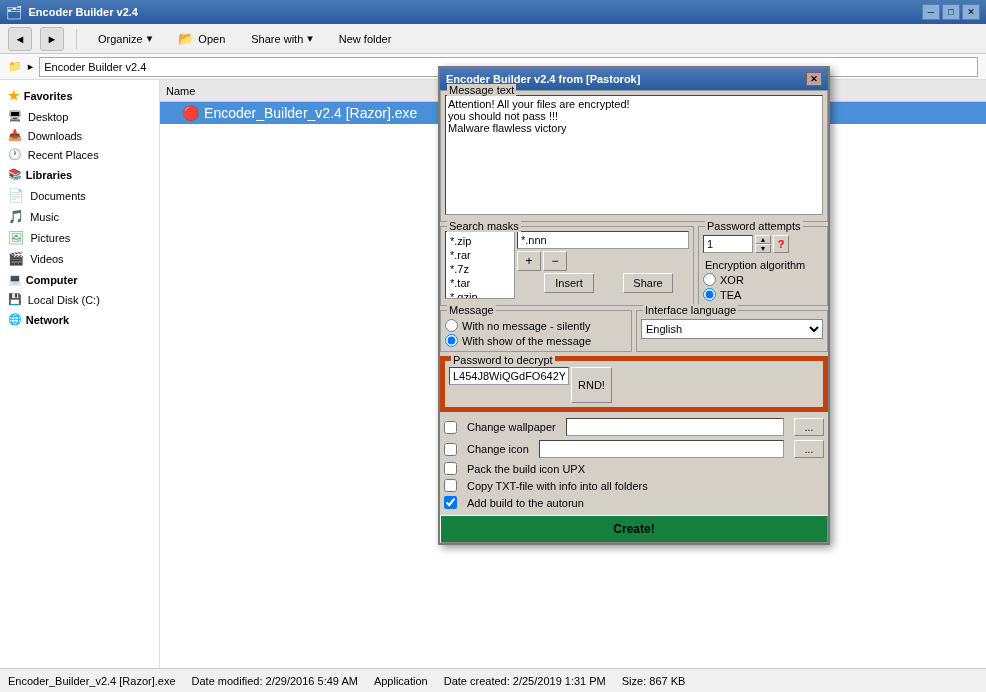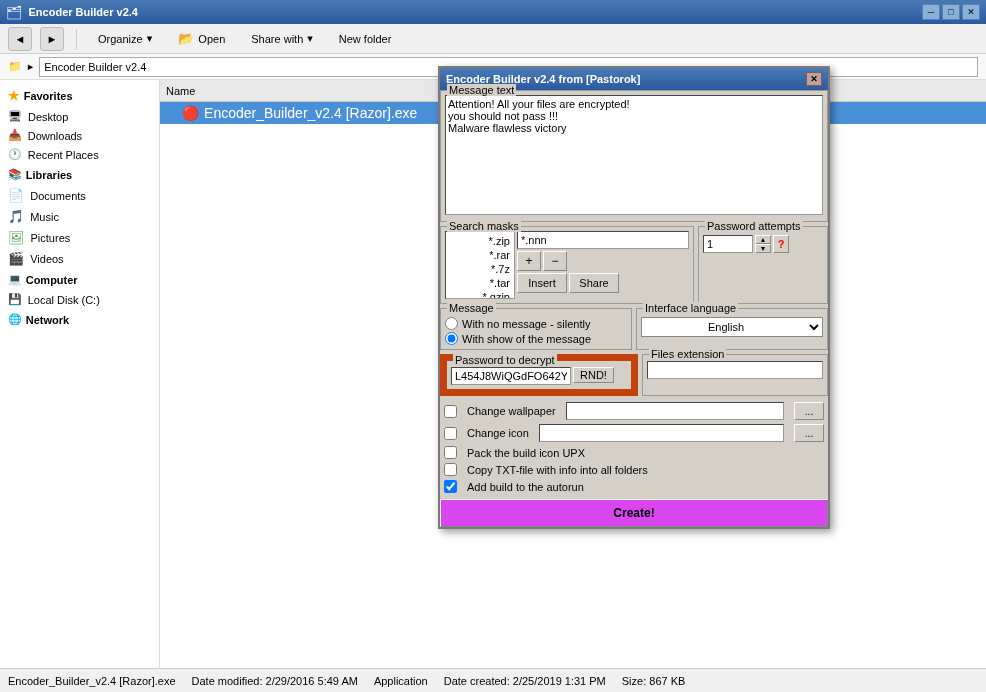--- a/index.html
+++ b/index.html
@@ -310,20 +310,21 @@
     .action-btn {
       min-width: 50px;
       height: 20px;
       background: #d4d0c8;
       border: 1px solid #888;
       border-top-color: #fff;
       border-left-color: #fff;
       cursor: pointer;
       font-size: 11px;
       padding: 0 6px;
+      margin-left: 27px;
     }
     .number-input {
       width: 50px;
       height: 18px;
       border: 1px inset #999;
       font-size: 11px;
       padding: 1px 3px;
       background: white;
     }
     .spinner-btn {
@@ -381,44 +382,43 @@
       border: 1px solid #999;
       padding: 4px;
       position: relative;
     }
     .select-input {
       width: 100%;
       height: 20px;
       font-size: 11px;
       background: white;
       border: 1px solid #888;
-      text-align: center;
     }
     .password-section {
       flex: 1;
-      border: 7px solid #c2410c;
+      border: 5px solid #c2410c;
       padding: 4px;
       position: relative;
     }
     .files-ext-section {
       flex: 1;
       border: 1px solid #999;
       padding: 4px;
       position: relative;
     }
     .password-input {
       width: 120px;
       height: 18px;
       border: 1px inset #999;
       font-size: 11px;
       padding: 1px 3px;
       background: white;
     }
     .rnd-btn {
-      height: 16px;
+      height: 36px;
       background: #d4d0c8;
       border: 1px solid #888;
       border-top-color: #fff;
       border-left-color: #fff;
       cursor: pointer;
       font-size: 11px;
       padding: 0 6px;
     }
     .checkbox-row {
       display: flex;
@@ -443,21 +443,21 @@
       border-left-color: #fff;
       cursor: pointer;
       font-size: 10px;
       display: flex;
       align-items: center;
       justify-content: center;
     }
     .create-btn {
       width: 100%;
       height: 28px;
-      background: #d946ef;
+      background: #15803d;
       border: 1px solid #888;
       border-top-color: #fff;
       border-left-color: #fff;
       cursor: pointer;
       font-size: 12px;
       font-weight: bold;
       margin-top: 4px;
     }
   </style>
 </head>
@@ -589,21 +589,21 @@
       <textarea class="textarea-msg" style="">Attention! All your files are encrypted!
 you should not pass !!!
 Malware flawless victory</textarea>
     </div>
 
     
     <div class="dialog-row">
       <div class="search-masks-section">
         <span class="section-label">Search masks</span>
         <div style="display:flex; gap:2px;">
-          <div style="display:flex; flex-direction:column;text-align:right;">
+          <div style="display:flex; flex-direction:column;">
             <div class="list-box" style="width:70px; height:68px;">
               <div class="list-box-item">*.zip</div>
               <div class="list-box-item">*.rar</div>
               <div class="list-box-item">*.7z</div>
               <div class="list-box-item">*.tar</div>
               <div class="list-box-item">*.gzip</div>
             </div>
           </div>
           <div style="display:flex; flex-direction:column; gap:2px; flex:1;">
             <input class="text-input" value="*.nnn" style="">
@@ -621,20 +621,33 @@
       <div class="password-attempts-section">
         <span class="section-label">Password attempts</span>
         <div style="display:flex; align-items:center; gap:2px; margin-top:4px;">
           <input class="number-input" value="1" style="">
           <div class="spinner-btn">
             <button class="spin-btn">▲</button>
             <button class="spin-btn">▼</button>
           </div>
           <button class="help-btn">?</button>
         </div>
+        <div style="margin-top:6px;">
+          <span class="section-label" style="position:static; background:transparent; font-weight:normal;">Encryption algorithm</span>
+          <div style="margin-top:2px;" class="radio-group">
+            <label class="radio-item">
+              <input type="radio" name="enc" style="">
+              <span>XOR</span>
+            </label>
+            <label class="radio-item">
+              <input type="radio" name="enc" checked="" style="">
+              <span>TEA</span>
+            </label>
+          </div>
+        </div>
       </div>
     </div>
 
     
     <div class="dialog-row">
       <div class="message-section">
         <span class="section-label">Message</span>
         <div class="radio-group" style="margin-top:4px;">
           <label class="radio-item">
             <input type="radio" name="msg" style="">
@@ -661,26 +674,20 @@
 
     
     <div class="dialog-row">
       <div class="password-section">
         <span class="section-label">Password to decrypt</span>
         <div style="display:flex; gap:2px; margin-top:2px;">
           <input class="password-input" value="L454J8WiQGdFO642YjqAVE03" style="">
           <button class="rnd-btn">RND!</button>
         </div>
       </div>
-      <div class="files-ext-section">
-        <span class="section-label">Files extension</span>
-        <div style="margin-top:2px;">
-          <input class="text-input" value="" style="">
-        </div>
-      </div>
     </div>
 
     
     <div class="checkbox-row">
       <input type="checkbox" style="">
       <span>Change wallpaper</span>
       <input class="wallpaper-input" value="" style="">
       <button class="browse-btn">...</button>
     </div>
 

